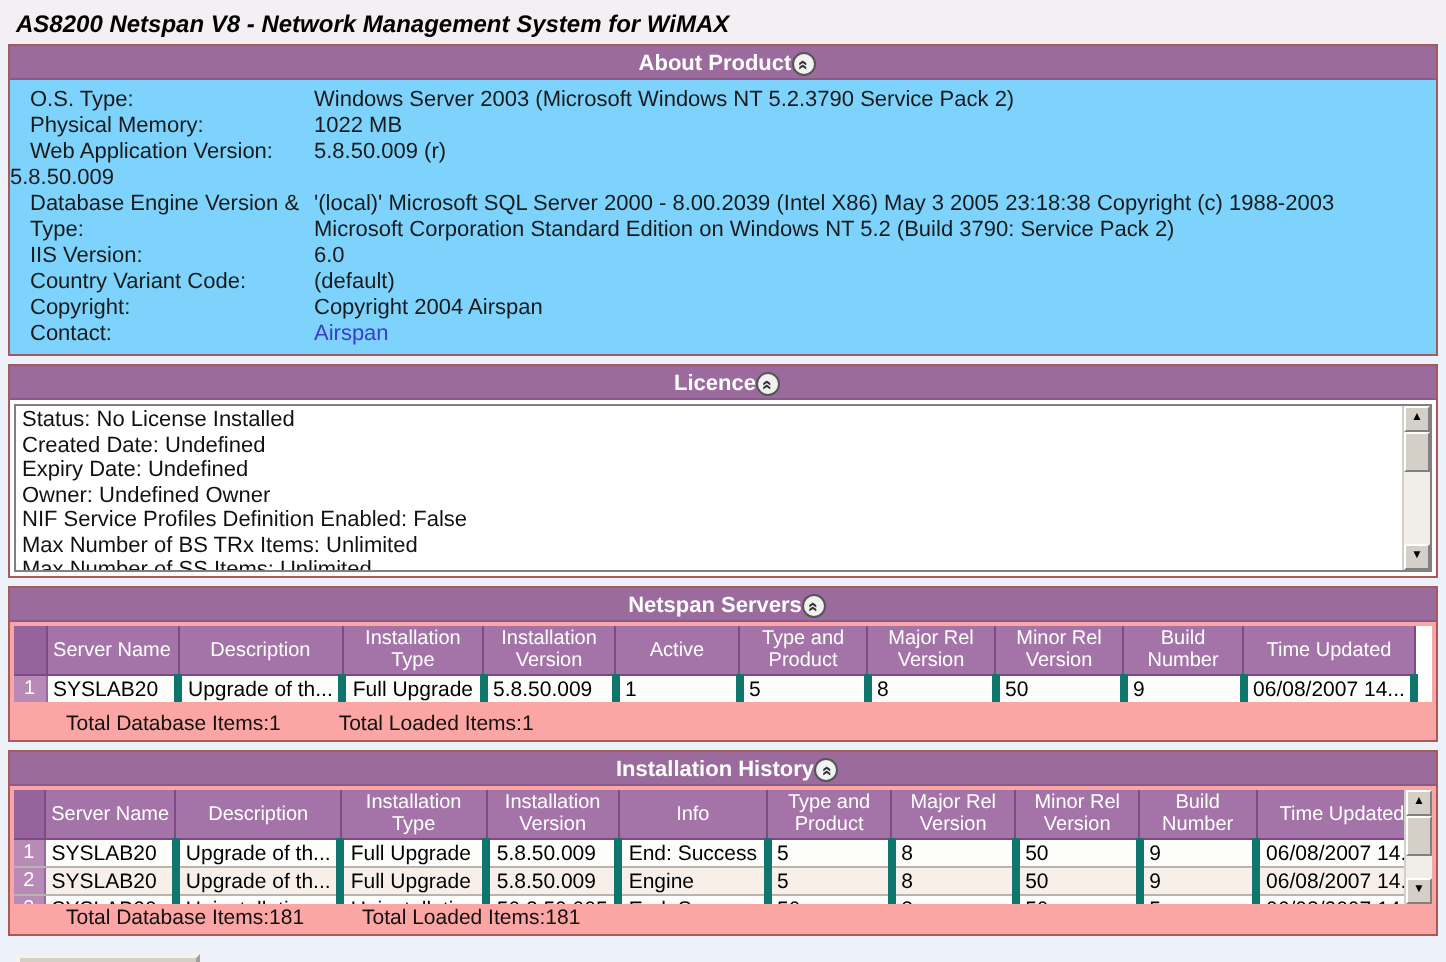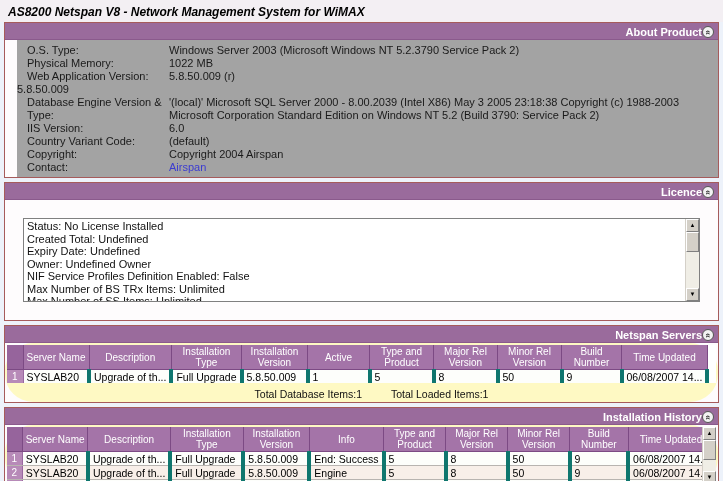--- a/index.html
+++ b/index.html
@@ -18,41 +18,41 @@
   .panel {
     margin: 0 4px 4px 4px;
     border: 1px solid #a65b5b;
     background: #fefcfd;
   }
   .panel-header {
     background: #9a6b9c;
     border-bottom: 1px solid #8a5a8c;
     color: #fff; font-weight: bold; font-size: 11px;
     height: 17px; padding: 2px 4px 0 8px;
-    display: flex; align-items: center; justify-content: flex-end;
+    display: flex; align-items: center; justify-content: center;
   }
   .collapse-btn {
     width: 12px; height: 12px; border-radius: 50%;
     background: #f2f2f2; border: 1px solid #555;
     display: flex; align-items: center; justify-content: center;
     cursor: pointer; flex: none;
   }
   .collapse-btn .chev {
     display: inline-block; transform: rotate(90deg);
     font-size: 9px; line-height: 9px; color: #333; font-weight: bold;
   }
   
-  .about-content { padding: 4px 0 3px 0; background:#a3a3a3;margin-left:12px; }
+  .about-content { padding: 4px 0 3px 0; background:#7dd3fc; }
   .kv-row { display: flex; font-size: 11px; line-height: 13px; }
   .kv-label { width: 152px; padding-left: 10px; color:#1a1a1a; flex:none; }
   .kv-value { color:#1a1a1a; white-space: nowrap; }
   .kv-value .line { display:block; }
   .link { color: #3b3bd0; cursor: pointer; }
   
-  .licence-body { padding: 18px; background:#fefcfd; }
+  .licence-body { padding: 2px; background:#fefcfd; }
   .licence-box {
     position: relative; height: 84px; background: #fff;
     border: 1px solid #808080; overflow: hidden;
     font-size: 11px; line-height: 12.5px; padding: 1px 16px 1px 3px;
   }
   
   .vscroll {
     position: absolute; top: 0; right: 0; bottom: 0; width: 14px;
     background: #f0eee6; display: flex; flex-direction: column;
     border-left: 1px solid #d4d0c8;
@@ -63,21 +63,21 @@
     font-size: 6px; color: #000; text-align: center; line-height: 11px;
     cursor: pointer;
   }
   .sb-thumb {
     height: 20px; background: #d4d0c8; flex: none;
     border: 1px solid; border-color: #fff #808080 #808080 #fff;
     cursor: pointer;
   }
   .sb-track { flex: 1; cursor: pointer; }
   
-  .grid-body { background: #fef9c3; padding: 2px; border-radius: 28px; }
+  .grid-body { background: #fca5a5; padding: 2px; }
   .grid-wrap { position: relative; background: #fff; overflow: hidden; }
   table.grid { border-collapse: collapse; table-layout: fixed; }
   table.grid th {
     background: #a474a8; color: #fff; font-size: 10px; font-weight: normal;
     text-align: center; vertical-align: middle; height: 24px;
     line-height: 11px; padding: 1px 1px;
     border-right: 1px solid #7c4a84; border-bottom: 1px solid #7c4a84;
   }
   table.grid th.numh { background: #96649c; }
   table.grid td {
@@ -87,21 +87,21 @@
   }
   table.grid td.rownum {
     background: #b78ab8; color: #fff; text-align: center;
     font-size: 10px; padding: 0; border-right: 1px solid #9a68a0;
   }
   tr.row-odd td { background: #fdfefb; }
   tr.row-even td { background: #f8efe9; }
   tr.row-odd td.rownum, tr.row-even td.rownum { background: #b78ab8; }
   .grid-filler { height: 4px; }
   .totals {
-    font-size: 10.5px; color: #111; text-align: center;
+    font-size: 10.5px; color: #111; text-align: left;
     padding: 1px 6px 1px 0; height: 13px; line-height: 12px;
   }
   .totals span { margin-left: 26px; }
   .hist-wrap { height: 57px; }
   .srv-wrap  { height: 38px; }
   .hist-scroll { top: 0; bottom: auto; height: 57px; }
   
   .footer-bar { padding: 4px 0 0 8px; }
   button.reload {
     width: 92px; height: 18px;
@@ -169,21 +169,21 @@
 <section class="panel">
   <div class="panel-header">
     <span>Licence</span>
     <span class="collapse-btn">
         <span class="chev">«</span>
       </span>
   </div>
   <div class="licence-body">
     <div class="licence-box">
       <div>Status: No License Installed</div>
-      <div>Created Total: Undefined</div>
+      <div>Created Date: Undefined</div>
       <div>Expiry Date: Undefined</div>
       <div>Owner: Undefined Owner</div>
       <div>NIF Service Profiles Definition Enabled: False</div>
       <div>Max Number of BS TRx Items: Unlimited</div>
       <div>Max Number of SS Items: Unlimited</div>
       <div class="vscroll">
         <div class="sb-btn">▲</div>
         <div class="sb-thumb"></div>
         <div class="sb-track"></div>
         <div class="sb-btn">▼</div>
@@ -335,18 +335,22 @@
           </tr>
         </tbody>
       </table>
       <div class="vscroll hist-scroll">
         <div class="sb-btn">▲</div>
         <div class="sb-thumb"></div>
         <div class="sb-track"></div>
         <div class="sb-btn">▼</div>
       </div>
     </div>
+    <div class="totals">
+      <span>Total Database Items:181</span>
+      <span>Total Loaded Items:181</span>
+    </div>
   </div>
 </section>
 
 <div class="footer-bar">
   <button class="reload">Reload</button>
 </div>
 
 </body></html>

